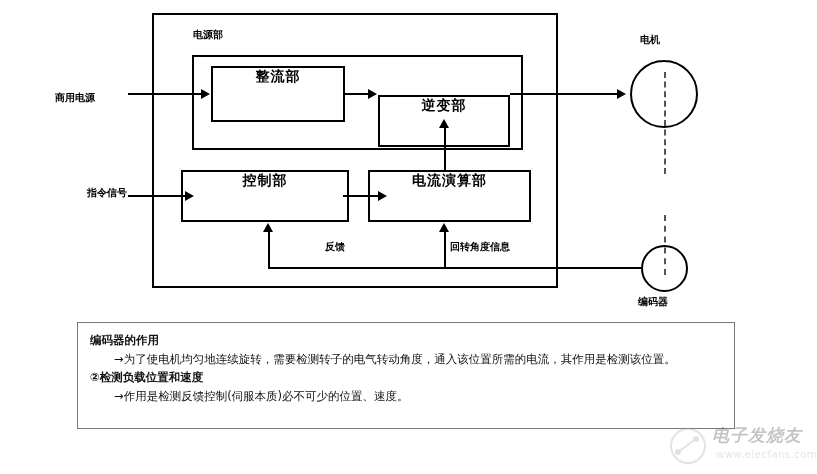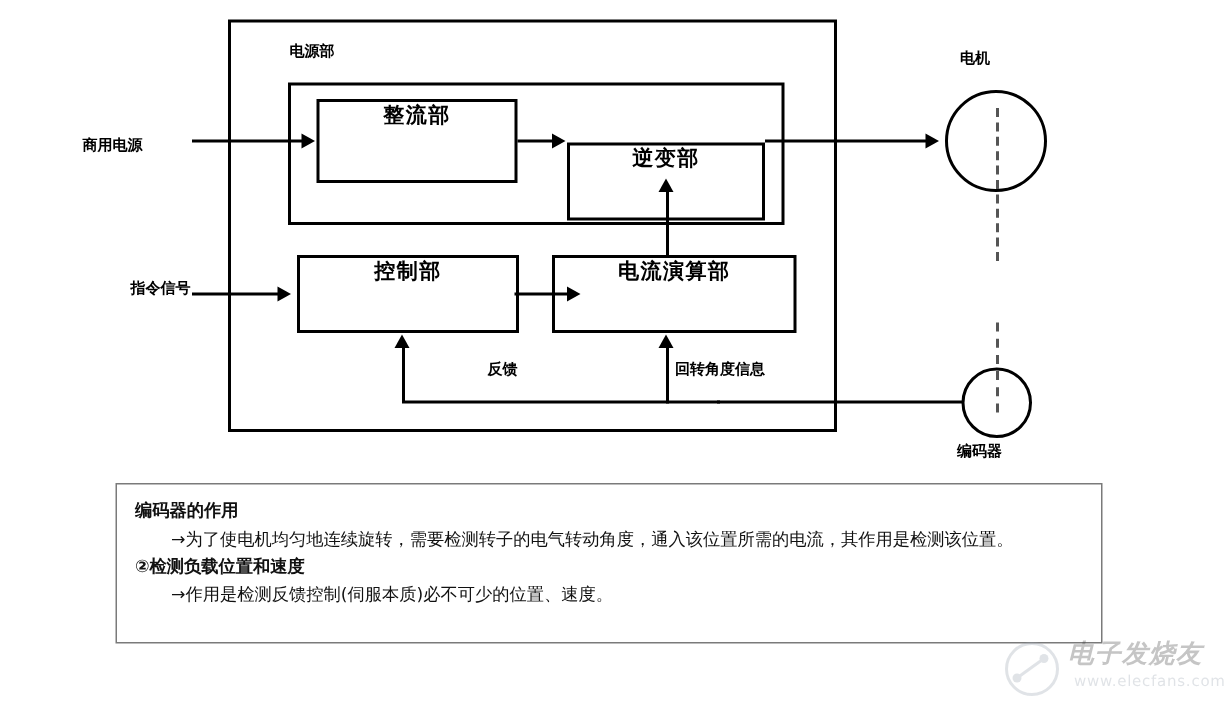--- a/index.html
+++ b/index.html
@@ -148,21 +148,21 @@
   <div class="box subenclosure" style="left:192px; top:55px; width:331px; height:95px;"></div>
 
   <div class="blk" style="left:211px; top:66px; width:134px; height:56px;">
     <span class="blk-label">整流部</span>
   </div>
 
   <div class="blk" style="left:378px; top:66px; width:132px; height:52px;margin-top:29px;">
     <span class="blk-label">逆变部</span>
   </div>
 
-  <div class="blk" style="left:198px; top:170px; width:148px; height:52px;">
+  <div class="blk" style="left:181px; top:170px; width:168px; height:52px;">
     <span class="blk-label">控制部</span>
   </div>
 
   <div class="blk" style="left:368px; top:170px; width:163px; height:52px;">
     <span class="blk-label">电流演算部</span>
   </div>
 
   <div class="cap big" style="left:55px; top:93px;">商用电源</div>
   <div class="cap big" style="left:55px; top:188px;margin-left:32px;">指令信号</div>
 

